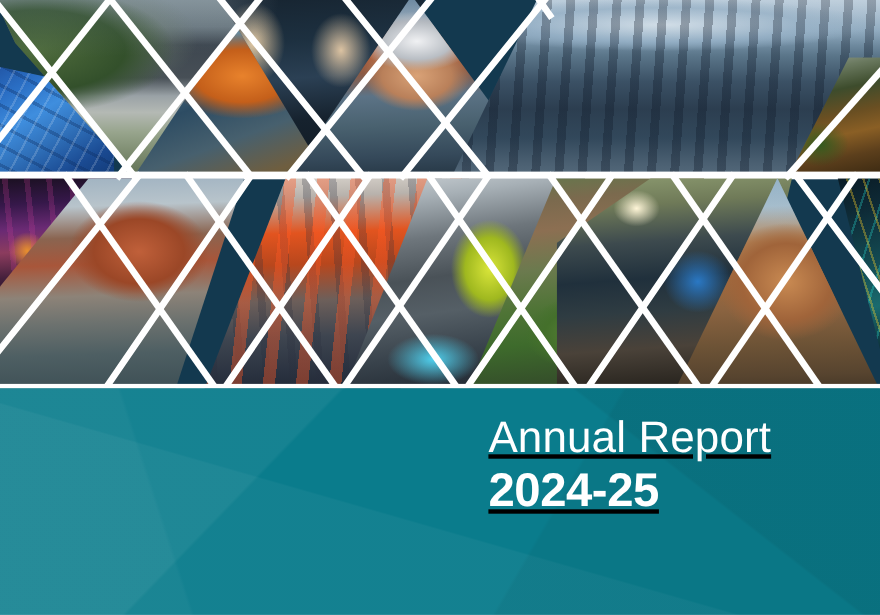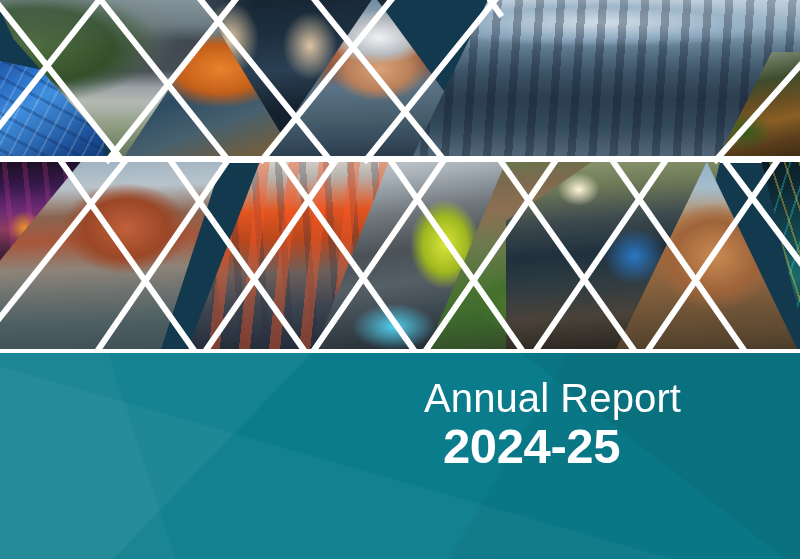--- a/index.html
+++ b/index.html
@@ -183,45 +183,45 @@
     background: linear-gradient(300deg, rgba(0,0,0,0.045) 0%, rgba(0,0,0,0.045) 38%,
                 rgba(0,0,0,0) 38.4%, rgba(0,0,0,0) 100%);
   }
   .f5 {
     background: linear-gradient(72deg, rgba(255,255,255,0.030) 0%, rgba(255,255,255,0.030) 20%,
                 rgba(255,255,255,0) 20.4%, rgba(255,255,255,0) 100%);
   }
 
   #title-block {
     position: absolute;
-    left: 424px;
+    left: 444px;
     top: 23px;
     width: 350px;
+    text-decoration: underline;
   }
   #title-main {
     display: block;
     color: #ffffff;
     font-family: "Liberation Sans", sans-serif;
     font-weight: 300;
     font-size: 40px;
     line-height: 44px;
     letter-spacing: 0.1px;
     white-space: nowrap;
   }
   #title-year {
     display: block;
     color: #ffffff;
     font-family: "Liberation Sans", sans-serif;
     font-weight: 700;
-    font-size: 49px;
+    font-size: 43px;
     line-height: 48px;
     letter-spacing: -0.4px;
     white-space: nowrap;
     margin-top: 2px;
-    margin-left: 19px;
   }
 </style>
 </head>
 <body>
 
 <div id="cover">
 
   <div id="collage">
 
     <div class="tile ph-pool" style="left:-14px; top:58px; width:118px; height:104px;

